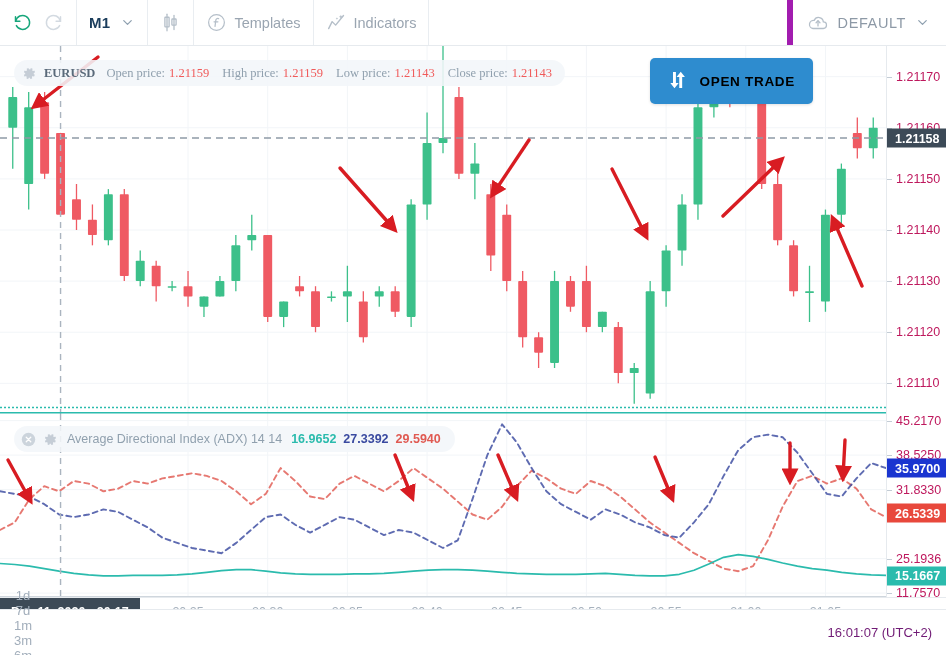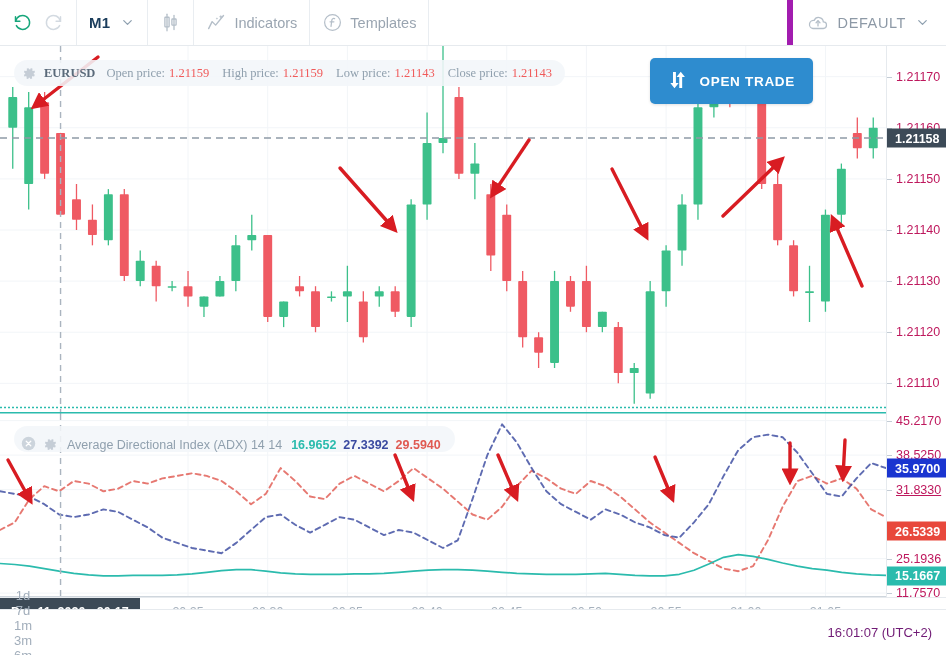--- a/index.html
+++ b/index.html
@@ -58,39 +58,39 @@
   }
   .legend-pill .gear { margin-right: 7px; display: flex; cursor: pointer; }
   .sym { color: #5a6a7a; font-weight: bold; font-size: 12.5px; margin-right: 11px; }
   .lbl { color: #90a0ae; margin-right: 4px; }
   .val { color: #f05a5a; margin-right: 13px; }
   .val.last { margin-right: 0; }
 
   
   .adx-pill {
     position: absolute; left: 14px; top: 12px; height: 26px;
-    display: flex; align-items: flex-end;
+    display: flex; align-items: center;
     background: rgba(243,246,249,0.88); border-radius: 13px;
     padding: 0 14px 0 6px; font-size: 12.5px; white-space: nowrap;
   }
   .adx-pill .closebtn { margin-right: 6px; display: flex; cursor: pointer; }
   .adx-pill .gear { margin-right: 9px; display: flex; cursor: pointer; }
   .adx-name { color: #90a0ae; margin-right: 9px; }
   .adx-v { font-weight: bold; margin-right: 7px; }
   .adx-v.v1 { color: #2bbbad; }
   .adx-v.v2 { color: #3a4aa0; }
   .adx-v.v3 { color: #e05a52; margin-right: 0; }
 
   
   .open-trade {
     position: absolute; right: 73px; top: 12px;
     height: 46px; min-width: 144px;
     background: #2e8ccf; border-radius: 5px;
     display: flex; align-items: center; justify-content: center; gap: 11px;
-    color: #ffffff; font-size: 13.5px; font-weight: bold; letter-spacing: .7px;
+    color: #000000; font-size: 13.5px; font-weight: bold; letter-spacing: .7px;
     cursor: pointer; padding: 0 18px;
     box-shadow: 0 1px 3px rgba(0,0,0,.12);
   }
 
   
   .ax-lab {
     position: absolute; left: 9px; font-size: 12.5px; color: #be185d;
     transform: translateY(-50%); white-space: nowrap;
   }
   .ax-tick { position: absolute; left: 0; width: 5px; height: 1px; background: #c3ccd5; }
@@ -160,46 +160,46 @@
     </div>
 
     <div class="tb-group">
       <span class="tb-icon">
         <svg width="21" height="21" viewBox="0 0 24 24" fill="none" stroke="#b5bfc9" stroke-width="1.5">
           <line x1="8" y1="2.5" x2="8" y2="21.5" stroke-linecap="round"></line>
           <rect x="5.6" y="6" width="4.8" height="11" rx="0.6"></rect>
           <line x1="16" y1="4" x2="16" y2="20" stroke-linecap="round"></line>
           <rect x="13.6" y="8" width="4.8" height="7" rx="0.6"></rect>
         </svg>
+      </span>
+    </div>
+
+    <div class="tb-group">
+      <span class="tb-btn">
+        <span class="tb-icon">
+          <svg width="21" height="21" viewBox="0 0 24 24" fill="none" stroke="#b5bfc9" stroke-width="1.4">
+            <circle cx="12" cy="12" r="9"></circle>
+            <path d="M14.4 7.6c-1.6-.7-3 .1-3.2 1.9l-.9 6.9" stroke-linecap="round"></path>
+            <line x1="9.2" y1="11.2" x2="13.6" y2="11.2" stroke-linecap="round"></line>
+          </svg>
+        </span>
+        <span>Templates</span>
       </span>
     </div>
 
     <div class="tb-group">
       <span class="tb-btn">
         <span class="tb-icon">
           <svg width="21" height="21" viewBox="0 0 24 24" fill="none" stroke="#b5bfc9" stroke-width="1.6" stroke-linecap="round" stroke-linejoin="round">
             <polyline points="3 19 7 11 11 15 20 4"></polyline>
             <path d="M17 3.2l.7 1.6 1.6.7-1.6.7-.7 1.6-.7-1.6-1.6-.7 1.6-.7z" fill="#b5bfc9" stroke="none"></path>
             <path d="M12.5 6l.45 1 1 .45-1 .45-.45 1-.45-1-1-.45 1-.45z" fill="#b5bfc9" stroke="none"></path>
           </svg>
         </span>
         <span>Indicators</span>
-      </span>
-    </div>
-
-    <div class="tb-group">
-      <span class="tb-btn">
-        <span class="tb-icon">
-          <svg width="21" height="21" viewBox="0 0 24 24" fill="none" stroke="#b5bfc9" stroke-width="1.4">
-            <circle cx="12" cy="12" r="9"></circle>
-            <path d="M14.4 7.6c-1.6-.7-3 .1-3.2 1.9l-.9 6.9" stroke-linecap="round"></path>
-            <line x1="9.2" y1="11.2" x2="13.6" y2="11.2" stroke-linecap="round"></line>
-          </svg>
-        </span>
-        <span>Templates</span>
       </span>
     </div>
 
     <div class="spacer"></div>
 
     <div class="default-group">
       <span class="tb-icon">
         <svg width="22" height="22" viewBox="0 0 24 24" fill="none" stroke="#b5bfc9" stroke-width="1.4" stroke-linecap="round" stroke-linejoin="round">
           <path d="M6.5 18h11a3.6 3.6 0 0 0 .3-7.2 5.2 5.2 0 0 0-10-1.6A3.9 3.9 0 0 0 6.5 18z"></path>
           <polyline points="12 15.2 12 9.8"></polyline>
@@ -569,29 +569,29 @@
           <div class="ax-lab" style="top: 235.111px;">1.21130</div>
           <div class="ax-tick" style="top: 235.111px;"></div>
           <div class="ax-lab" style="top: 286.222px;">1.21120</div>
           <div class="ax-tick" style="top: 286.222px;"></div>
           <div class="ax-lab" style="top: 337.333px;">1.21110</div>
           <div class="ax-tick" style="top: 337.333px;"></div>
           <div class="ax-lab" style="top: 374.614px;">45.2170</div>
           <div class="ax-tick" style="top: 374.614px;"></div>
           <div class="ax-lab" style="top: 409.111px;">38.5250</div>
           <div class="ax-tick" style="top: 409.111px;"></div>
-          <div class="ax-lab" style="top: 443.607px; text-decoration: underline;">31.8330</div>
+          <div class="ax-lab" style="top: 443.607px;">31.8330</div>
           <div class="ax-tick" style="top: 443.607px;"></div>
           <div class="ax-lab" style="top: 512.601px;">25.1936</div>
           <div class="ax-tick" style="top: 512.601px;"></div>
           <div class="ax-lab" style="top: 547.098px;">11.7570</div>
           <div class="ax-tick" style="top: 547.098px;"></div>
           <div class="ax-badge dark" style="top: 92px;">1.21158</div>
           <div class="ax-badge blue" style="top: 422.281px;">35.9700</div>
-          <div class="ax-badge red" style="top: 485px;">26.5339</div>
+          <div class="ax-badge red" style="top: 467px;">26.5339</div>
           <div class="ax-badge teal" style="top: 529.521px;">15.1667</div>
         </div>
     </div>
 
     <div class="time-axis">
       <div id="time-items">
           <div class="t-lab" style="left: 188.036px;">20:25</div>
           <div class="t-lab" style="left: 267.712px;">20:30</div>
           <div class="t-lab" style="left: 347.388px;">20:35</div>
           <div class="t-lab" style="left: 427.065px;">20:40</div>

